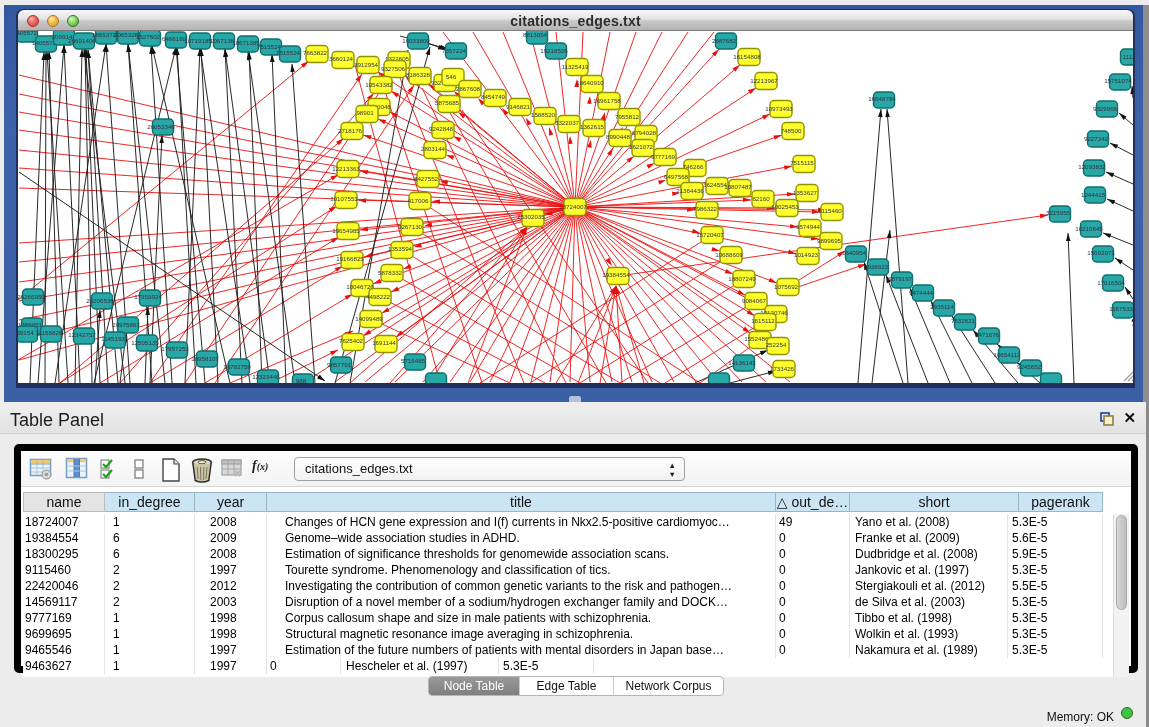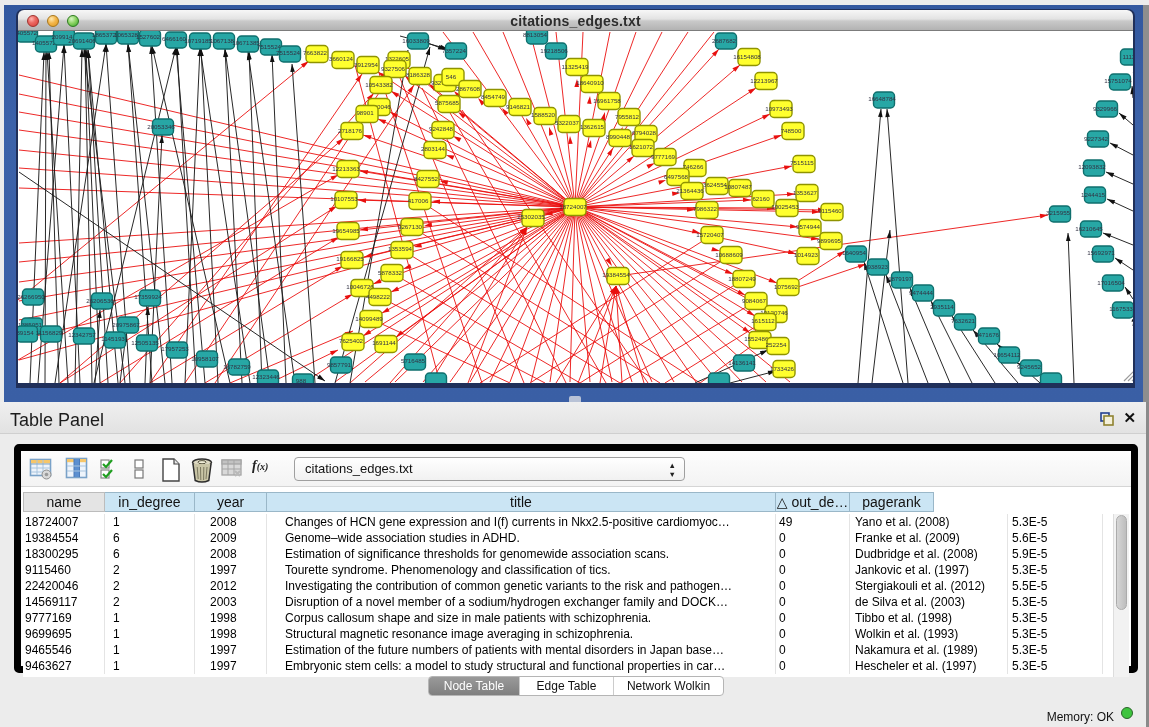--- a/index.html
+++ b/index.html
@@ -757,20 +757,21 @@
         </svg>
       <div class="ico" style="left:231px; top:7px; font-size:14px; font-style:italic; font-weight:bold; color:#222; font-family:'Liberation Serif',serif;">f<span style="font-size:10px;">(x)</span></div>
       <div id="combo">citations_edges.txt<div class="ar">▲<br>▼</div></div>
     </div>
     <div id="thead">
       <div class="h h0" style="width:82px">name</div>
       <div class="h" style="width:90px">in_degree</div>
       <div class="h" style="width:72px">year</div>
       <div class="h" style="width:509px">title</div>
       <div class="h" style="width:74px">△ out_de…</div>
+      <div class="h" style="width:169px">short</div>
       <div class="h" style="width:84px">pagerank</div>
     </div>
     <div id="tdata">
 <div class="tr">
           <div class="c c0">18724007</div>
           <div class="c c1">1</div>
           <div class="c c2">2008</div>
           <div class="c c3">Changes of HCN gene expression and I(f) currents in Nkx2.5-positive cardiomyoc…</div>
           <div class="c c4">49</div>
           <div class="c c5">Yano et al. (2008)</div>
@@ -845,31 +846,30 @@
           <div class="c c2">1997</div>
           <div class="c c3">Estimation of the future numbers of patients with mental disorders in Japan base…</div>
           <div class="c c4">0</div>
           <div class="c c5">Nakamura et al. (1989)</div>
           <div class="c c6">5.3E-5</div>
         </div>
 <div class="tr">
           <div class="c c0">9463627</div>
           <div class="c c1">1</div>
           <div class="c c2">1997</div>
-          <div class="c c3">Embryonic stem cells: a model to study structural and functional properties in car…</div>
           <div class="c c4">0</div>
           <div class="c c5">Hescheler et al. (1997)</div>
           <div class="c c6">5.3E-5</div>
         </div>
     </div>
     <div id="vsb">
         <div class="th"></div>
       </div>
   </div>
   <div id="tabs">
       <div class="t1">Node Table</div>
       <div class="t2">Edge Table</div>
-      <div class="t3">Network Wolkin</div>
+      <div class="t3">Network Corpus</div>
     </div>
   <div id="mem">Memory: OK</div>
   <div id="gdot"></div>
 </div>
 <div id="rstrip2"></div>
 
 </body></html>

